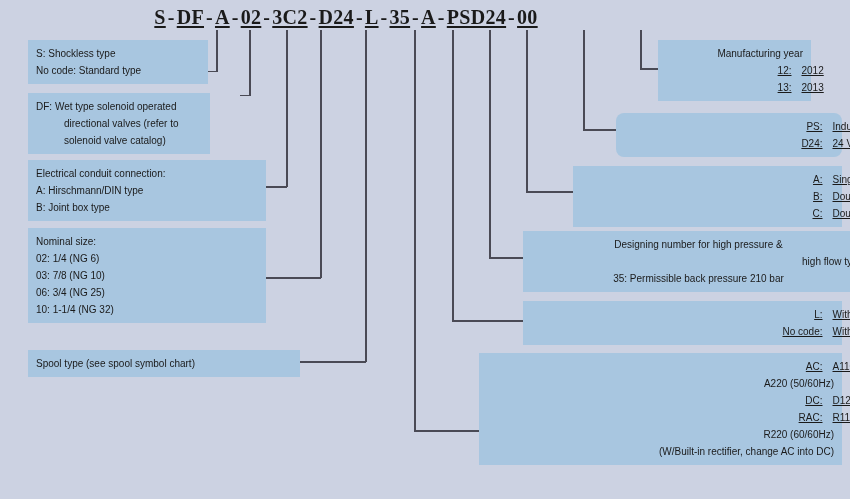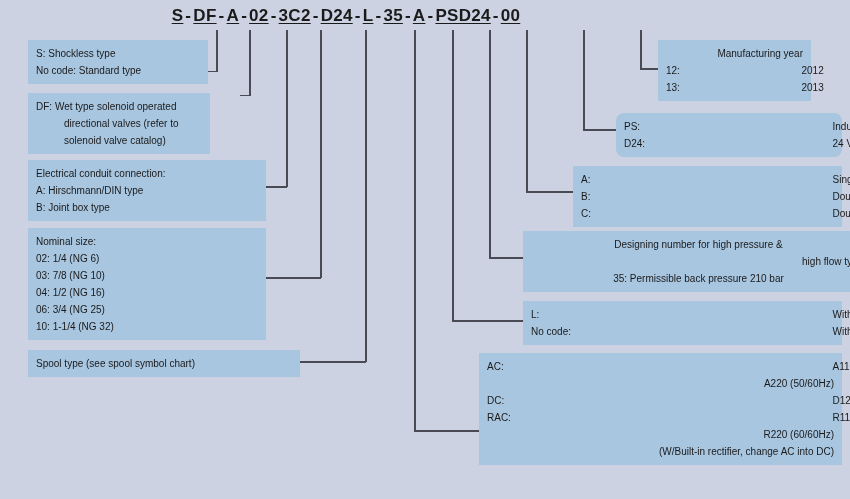--- a/index.html
+++ b/index.html
@@ -11,42 +11,43 @@
     overflow:hidden;
     position:relative;
   }
   #stage{position:absolute;inset:0;}
 
   
   .code-row{
     position:absolute;
     left:0;top:6px;width:692px;
     text-align:center;
-    font-size:17px;
+    font-size:20px;
     font-weight:bold;
     letter-spacing:.3px;
     white-space:nowrap;
+    font-family:Liberation Serif, serif;
   }
   .code-seg{ text-decoration:underline; text-underline-offset:2px; }
   .code-dash{ padding:0 2px; }
 
   
   .box{
     position:absolute;
     background:#a8c6e0;
     box-sizing:border-box;
     padding:5px 8px;
     font-size:10px;
     line-height:17px;
     white-space:nowrap;
   }
   .box.center{text-align:center;}
 
   
-  .r{display:flex;justify-content:space-between;align-items:baseline;}
+  .r{display:flex;justify-content:flex-end;align-items:baseline;text-decoration:underline;}
   .r .k{text-align:left;padding-right:10px;}
   .r .v{text-align:right;}
   .full-right{text-align:right;display:block;}
   .ind{display:block;}
 
   
   .ln{position:absolute;background:#4a4a55;}
   .v{width:1.5px;}
   .h{height:1.5px;}
 </style>
@@ -106,21 +107,20 @@
   <div class="box" style="left:28px;top:160px;width:238px;">
     <span class="ind">Electrical conduit connection:</span>
     <span class="ind">A: Hirschmann/DIN type</span>
     <span class="ind">B: Joint box type</span>
   </div>
 
   <div class="box" style="left:28px;top:228px;width:238px;">
     <span class="ind">Nominal size:</span>
     <span class="ind">02: 1/4 (NG 6)</span>
     <span class="ind">03: 7/8 (NG 10)</span>
-    <span class="ind">04: 1/2 (NG 16)</span>
     <span class="ind">06: 3/4 (NG 25)</span>
     <span class="ind">10: 1-1/4 (NG 32)</span>
   </div>
 
   <div class="box" style="left:28px;top:350px;width:272px;">
     <span class="ind">Spool type (see spool symbol chart)</span>
   </div>
 
   <div class="box" style="left:658px;top:40px;width:153px;">
     <div class="full-right">Manufacturing year</div>

